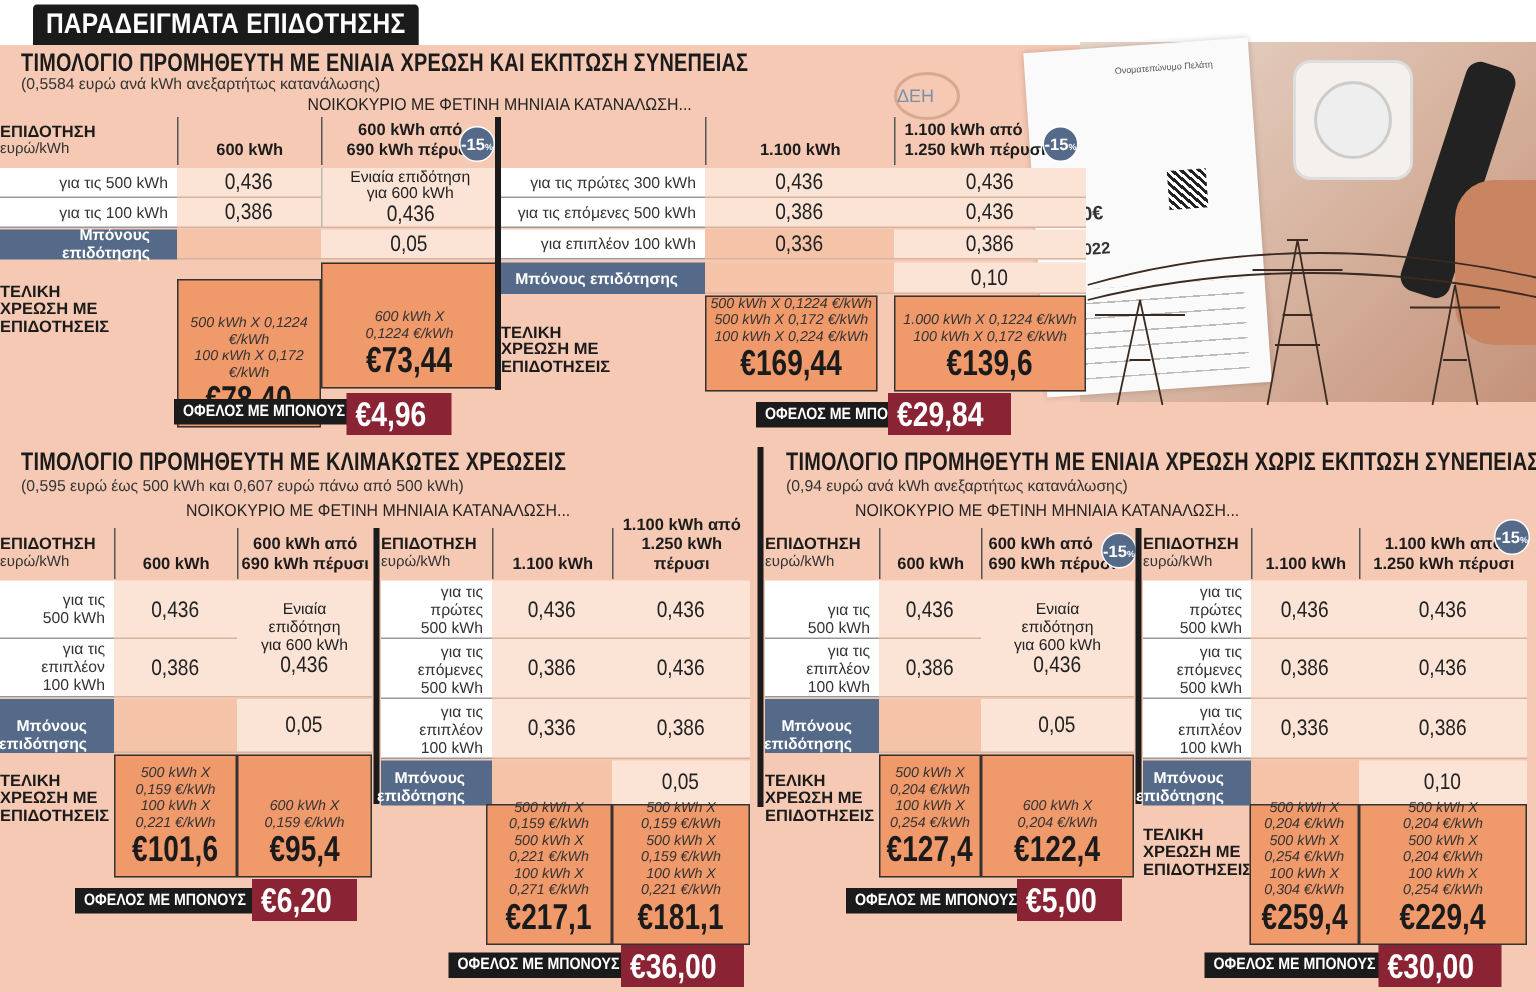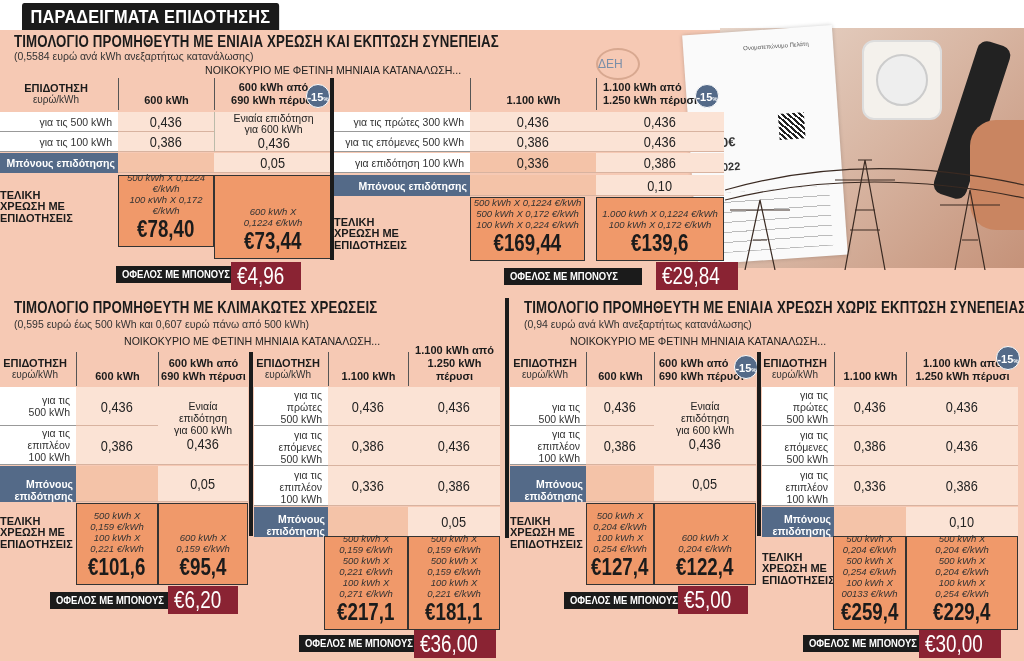--- a/index.html
+++ b/index.html
@@ -6,35 +6,35 @@
 body{width:1024px;height:661px;overflow:hidden;background:#f6c9b4;font-family:"Liberation Sans",sans-serif;color:#222;position:relative}
 .abs{position:absolute}
 .topbar{left:0;top:0;width:1024px;height:30px;background:#fff}
 .main-title{left:22px;top:3px;height:27px;padding:0 10px;background:#1b1b1b;color:#fff;font-family:"Liberation Sans",sans-serif;font-weight:bold;font-size:19px;line-height:28px;letter-spacing:0.2px;transform:scaleX(0.86);transform-origin:left;border-radius:3px 3px 0 0}
 .sec-title{font-weight:bold;font-size:17px;color:#1b1b1b;white-space:nowrap;transform:scaleX(0.78);transform-origin:left;letter-spacing:0.2px}
 .sec-sub{font-size:10.5px;color:#333;white-space:nowrap}
 .hh-line{font-size:11.5px;color:#222;white-space:nowrap;transform:scaleX(0.92);transform-origin:left}
 .vbar{background:#1b1b1b;width:4px}
 
 .cell{position:absolute;display:flex;align-items:center;justify-content:center;text-align:center}
-.hdr-lbl{font-weight:bold;font-size:11px;line-height:12px;flex-direction:column;align-items:center;justify-content:center;padding-right:6px;color:#1b1b1b}
+.hdr-lbl{font-weight:bold;font-size:11px;line-height:12px;flex-direction:column;align-items:flex-start;justify-content:center;padding-right:6px;color:#1b1b1b}
 .hdr-lbl .sub{font-weight:normal;font-size:10px;color:#333}
 .hdr-col{font-weight:bold;font-size:11px;line-height:13px;color:#1b1b1b;flex-direction:column;justify-content:flex-end;padding-bottom:3px}
 .row-lbl{background:#fff;font-size:10.5px;line-height:12px;justify-content:flex-end;padding-right:6px;text-align:right;color:#333;border-bottom:1px solid #999}
 .val{background:#fbe3d5;font-size:15px;color:#222;transform-origin:center;border-bottom:1px solid #d8b3a0}
 .val span{display:inline-block;transform:scaleX(0.85)}
 .val.dk{background:#f4c3a8}
-.bonus-lbl{background:#546a88;color:#fff;font-weight:bold;font-size:10.5px;line-height:12px;justify-content:flex-end;padding-right:3px;text-align:right}
+.bonus-lbl{background:#546a88;color:#fff;font-weight:bold;font-size:10.5px;line-height:12px;justify-content:flex-end;padding-right:18px;text-align:right}
 .final-lbl{font-weight:bold;font-size:11px;line-height:11.5px;text-align:right;justify-content:flex-end;align-items:flex-start;padding-right:6px;color:#1b1b1b;flex-direction:column;display:flex}
 .final{background:#f0996a;flex-direction:column;justify-content:flex-end;padding-bottom:4px;border:1px solid #333}
 .final .calc{font-style:italic;font-size:9.5px;line-height:11px;color:#333}
 .final .amt{font-weight:bold;font-size:24px;line-height:26px;color:#1b1b1b;display:inline-block;transform:scaleX(0.78)}
 .benefit-lbl{background:#1b1b1b;color:#fff;font-weight:bold;font-size:11px;height:17px;line-height:17px;padding:0 6px;white-space:nowrap}
 .benefit-lbl span{display:inline-block;transform:scaleX(0.86);transform-origin:left}
-.benefit-val{background:#8a2333;color:#fff;font-weight:normal;font-size:23px;height:28px;line-height:28px;padding:0 6px;white-space:nowrap}
+.benefit-val{background:#8a2333;color:#fff;font-weight:bold;font-size:23px;height:28px;line-height:28px;padding:0 6px;white-space:nowrap}
 .benefit-val span{display:inline-block;transform:scaleX(0.82);transform-origin:left}
 .badge{width:24px;height:24px;border-radius:50%;background:#546a88;color:#fff;font-weight:bold;font-size:11px;line-height:24px;text-align:center;border:1px solid #fff}
 .badge small{font-size:6px}
 
 .photo{left:720px;top:28px;width:304px;height:240px;background:linear-gradient(135deg,#e9d7cb 0%,#d8b6a3 50%,#c59279 100%)}
 .bill{left:690px;top:30px;width:150px;height:230px;background:#fafafa;transform:rotate(-4deg);box-shadow:0 0 4px rgba(0,0,0,0.2)}
 .socket{left:862px;top:40px;width:80px;height:80px;background:#f4f1ec;border-radius:12px;border:2px solid #ddd}
 .socket-in{left:876px;top:54px;width:52px;height:52px;border-radius:50%;background:#eee;border:2px solid #ccc}
 .plug{left:955px;top:40px;width:34px;height:160px;background:#222;border-radius:10px;transform:rotate(18deg)}
 .hand{left:970px;top:120px;width:54px;height:110px;background:#c98561;border-radius:26px 0 0 26px}
@@ -102,21 +102,21 @@
 <div class="cell val dk" style="left:118px;top:153px;width:96px;height:20px"></div>
 <div class="cell val" style="left:214px;top:153px;width:118px;height:20px">
     <span>0,05</span>
   </div>
 
 <div class="cell final-lbl" style="left:0;top:180px;width:118px;height:44px">
   <span>ΤΕΛΙΚΗ</span>
     <span>ΧΡΕΩΣΗ ΜΕ</span>
     <span>ΕΠΙΔΟΤΗΣΕΙΣ</span>
 </div>
-<div class="cell final" style="left:118px;top:175px;width:96px;height:72px">
+<div class="cell final" style="left:118px;top:186px;width:96px;height:99px">
   <div class="calc">500 kWh X 0,1224</div>
     <div class="calc">€/kWh</div>
   <div class="calc">100 κWh X 0,172</div>
     <div class="calc">€/kWh</div>
   <div class="amt">€78,40</div>
 </div>
 <div class="cell final" style="left:214px;top:175px;width:118px;height:84px">
   <div class="calc">600 kWh X</div>
     <div class="calc">0,1224 €/kWh</div>
   <div class="amt">€73,44</div>
@@ -140,21 +140,21 @@
 <div class="cell val" style="left:596px;top:112px;width:128px;height:20px">
     <span>0,436</span>
   </div>
 <div class="cell row-lbl" style="left:334px;top:132px;width:136px;height:20px">για τις επόμενες 500 kWh</div>
 <div class="cell val" style="left:470px;top:132px;width:126px;height:20px">
     <span>0,386</span>
   </div>
 <div class="cell val" style="left:596px;top:132px;width:128px;height:20px">
     <span>0,436</span>
   </div>
-<div class="cell row-lbl" style="left:334px;top:153px;width:136px;height:20px">για επιδότηση 100 kWh</div>
+<div class="cell row-lbl" style="left:334px;top:153px;width:136px;height:20px">για επιπλέον 100 kWh</div>
 <div class="cell val dk" style="left:470px;top:153px;width:126px;height:20px">
     <span>0,336</span>
   </div>
 <div class="cell val" style="left:596px;top:153px;width:128px;height:20px">
     <span>0,386</span>
   </div>
 <div class="cell bonus-lbl" style="left:334px;top:175px;width:136px;height:21px">Μπόνους επιδότησης</div>
 <div class="cell val dk" style="left:470px;top:175px;width:126px;height:21px"></div>
 <div class="cell val" style="left:596px;top:175px;width:128px;height:21px">
     <span>0,10</span>
@@ -169,21 +169,21 @@
     <div class="calc">500 kWh X 0,172 €/kWh</div>
     <div class="calc">100 kWh X 0,224 €/kWh</div>
   <div class="amt">€169,44</div>
 </div>
 <div class="cell final" style="left:596px;top:197px;width:128px;height:64px">
   <div class="calc">1.000 kWh X 0,1224 €/kWh</div>
     <div class="calc">100 kWh X 0,172 €/kWh</div>
   <div class="amt">€139,6</div>
 </div>
 <div class="abs benefit-lbl" style="left:504px;top:268px"><span>ΟΦΕΛΟΣ ΜΕ ΜΠΟΝΟΥΣ</span></div>
-<div class="abs benefit-val" style="left:656px;top:262px"><span>€29,84</span></div>
+<div class="abs benefit-val" style="left:592px;top:262px"><span>€29,84</span></div>
 
 <div class="abs sec-title" style="left:14px;top:298px">ΤΙΜΟΛΟΓΙΟ ΠΡΟΜΗΘΕΥΤΗ ΜΕ ΚΛΙΜΑΚΩΤΕΣ ΧΡΕΩΣΕΙΣ</div>
 <div class="abs sec-sub" style="left:14px;top:318px">(0,595 ευρώ έως 500 kWh και 0,607 ευρώ πάνω από 500 kWh)</div>
 <div class="abs hh-line" style="left:124px;top:335px">ΝΟΙΚΟΚΥΡΙΟ ΜΕ ΦΕΤΙΝΗ ΜΗΝΙΑΙΑ ΚΑΤΑΝΑΛΩΣΗ...</div>
 <div class="abs vbar" style="left:505px;top:298px;height:240px"></div>
 
 <div class="cell hdr-lbl" style="left:0;top:352px;width:76px;height:34px">
     <span>ΕΠΙΔΟΤΗΣΗ</span>
     <span class="sub">ευρώ/kWh</span>
   </div>
@@ -440,21 +440,21 @@
     <span>ΤΕΛΙΚΗ</span>
     <span>ΧΡΕΩΣΗ ΜΕ</span>
     <span>ΕΠΙΔΟΤΗΣΕΙΣ</span>
   </div>
 <div class="cell final" style="left:833px;top:536px;width:73px;height:94px">
   <div class="calc">500 kWh X</div>
     <div class="calc">0,204 €/kWh</div>
     <div class="calc">500 kWh X</div>
     <div class="calc">0,254 €/kWh</div>
     <div class="calc">100 kWh X</div>
-    <div class="calc">00133 €/kWh</div>
+    <div class="calc">0,304 €/kWh</div>
   <div class="amt">€259,4</div>
 </div>
 <div class="cell final" style="left:906px;top:536px;width:112px;height:94px">
   <div class="calc">500 kWh X</div>
     <div class="calc">0,204 €/kWh</div>
     <div class="calc">500 kWh X</div>
     <div class="calc">0,204 €/kWh</div>
     <div class="calc">100 kWh X</div>
     <div class="calc">0,254 €/kWh</div>
   <div class="amt">€229,4</div>

